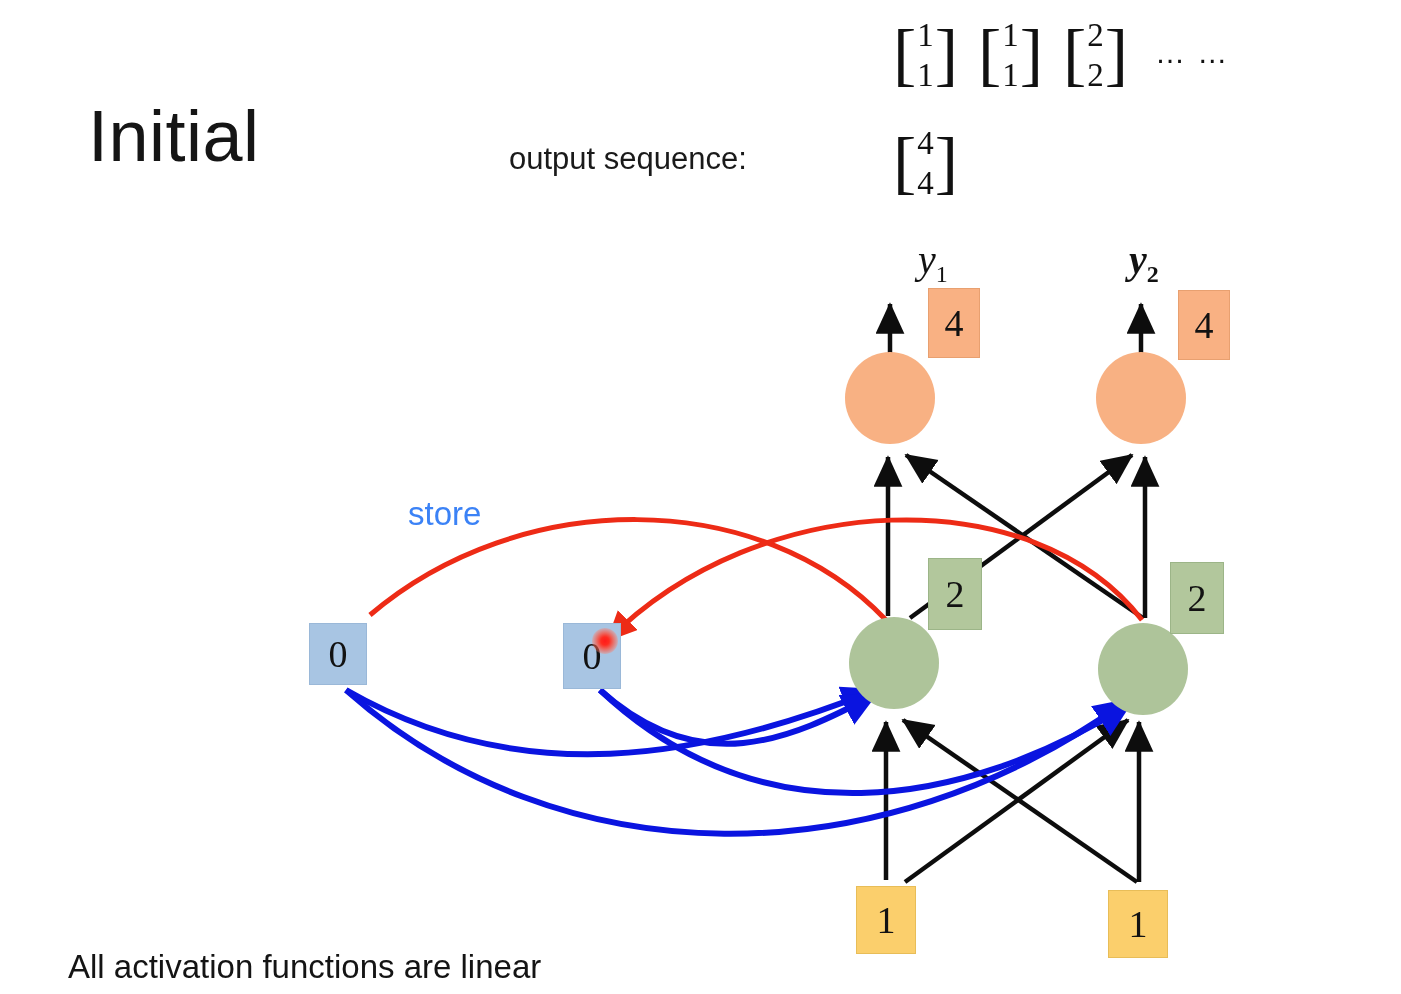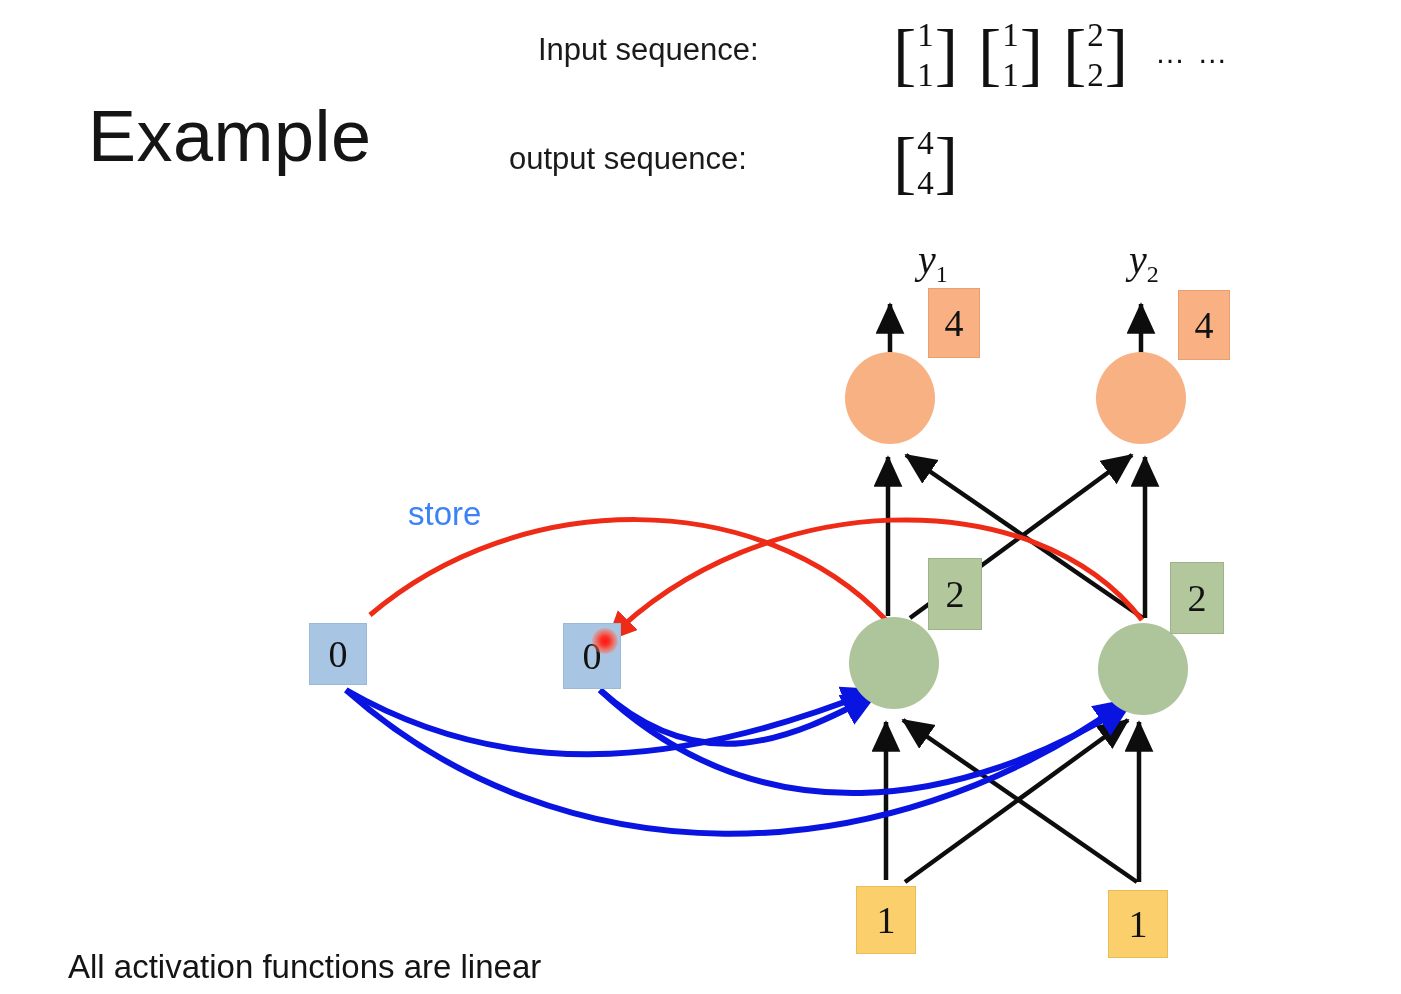--- a/index.html
+++ b/index.html
@@ -152,23 +152,22 @@
         rgba(255,80,60,0.75) 45%,
         rgba(255,130,110,0.35) 70%,
         rgba(255,170,150,0) 100%);
   }
 </style>
 </head>
 <body>
 
 <div id="slide">
 
-  <div class="title">Example</div>
-
-  <div class="seq-label" id="input-seq-label">Input sequence:</div>
+  <div class="title">Initial</div>
+
 
   <div class="vec" style="left:893px; top:16px;">
     <span class="brk">[</span>
     <span class="nums">
       <span>1</span>
       <span>1</span>
     </span>
     <span class="brk">]</span>
   </div>
 
@@ -262,21 +261,21 @@
   </svg>
 
   <div class="node orange" style="left:845px; top:352px; width:90px; height:92px;"></div>
   <div class="node orange" style="left:1096px; top:352px; width:90px; height:92px;"></div>
   <div class="node green" style="left:849px; top:617px; width:90px; height:92px;"></div>
   <div class="node green" style="left:1098px; top:623px; width:90px; height:92px;"></div>
 
   <div class="ylabel" style="left:878px; top:236px;margin-left:40px;">
     <span>y</span><sub>1</sub>
   </div>
-  <div class="ylabel" style="left:1129px; top:236px;">
+  <div class="ylabel" style="left:1129px; top:236px;font-weight:bold;">
     <span>y</span><sub>2</sub>
   </div>
 
   <div class="valbox orange" style="left:928px; top:288px; width:52px; height:70px;">4</div>
   <div class="valbox orange" style="left:1178px; top:290px; width:52px; height:70px;">4</div>
 
   <div class="valbox green" style="left:928px; top:558px; width:54px; height:72px;">2</div>
   <div class="valbox green" style="left:1170px; top:562px; width:54px; height:72px;">2</div>
 
   <div class="valbox blue" style="left:309px; top:623px; width:58px; height:62px;">0</div>

